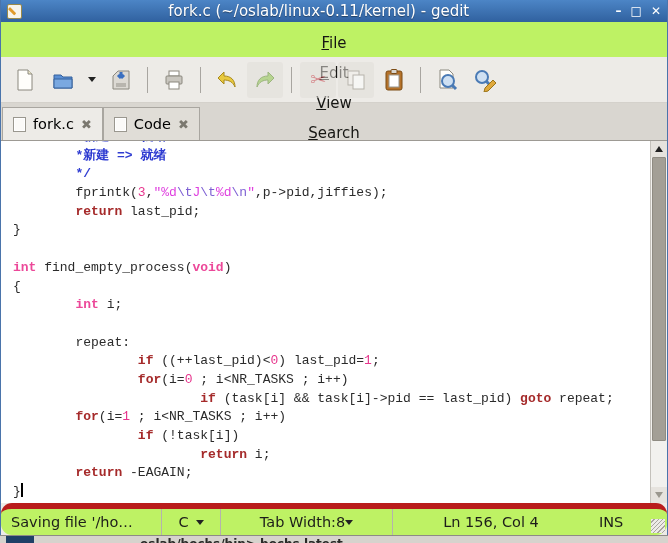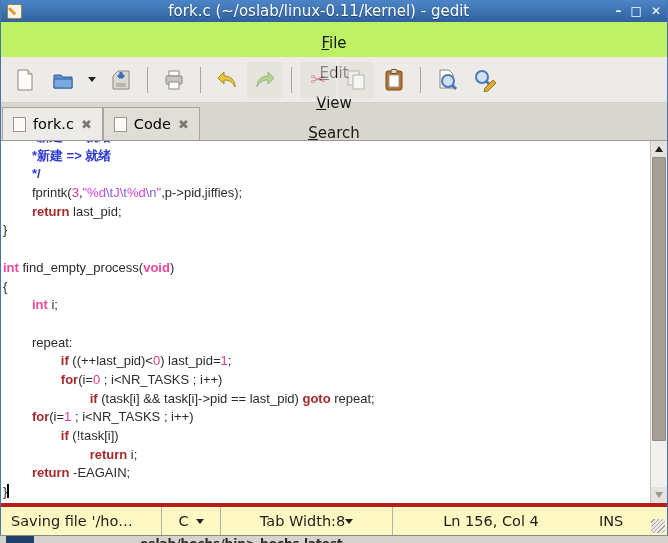--- a/index.html
+++ b/index.html
@@ -43,22 +43,22 @@
          border:1px solid #a9a6a0; border-bottom:none; background:#e0ddd7; font-size:14.5px; }
   .tab.active { background:#edebe7; }
   .doc-icon { width:13px; height:15px; background:#fbfaf8; border:1px solid #9a978f;
               box-shadow:inset 0 0 0 1px #fff; }
   .tab-close { color:#7b786f; font-size:13px; font-weight:bold; }
 
   
   .editor { position:relative; height:363px; background:#fff; overflow:hidden;
             border-top:1px solid #9d9a94; display:flex; }
   .code-region { flex:1; overflow:hidden; position:relative; }
-  .code-region pre { margin-top:-13px; padding-left:2px;
-        font-family:Liberation Sans, sans-serif; font-size:13px; tab-size:8; -moz-tab-size:8; }
+  .code-region pre { margin-top:-13px; padding-left:12px;
+        font-family:Liberation Mono, monospace; font-size:13px; tab-size:8; -moz-tab-size:8; }
   .code-line { height:18.7px; line-height:18.7px; white-space:pre; color:#2b2b2b; }
   .c-com { color:#2e3bd1; font-weight:bold; }
   .c-kw  { color:#a52a2a; font-weight:bold; }
   .c-ty  { color:#ec4899; font-weight:bold; }
   .c-num { color:#e7368d; }
   .c-str { color:#df3fdf; }
   .c-esc { color:#7d5fd3; }
   .c-cursor { display:inline-block; width:2px; height:14px; background:#000; vertical-align:-2px; }
 
   
@@ -67,22 +67,22 @@
   .sb-btn { height:16px; display:flex; align-items:center; justify-content:center; background:#e6e3de; }
   .tri-up { width:0; height:0; border-left:4px solid transparent; border-right:4px solid transparent;
             border-bottom:6px solid #222; }
   .tri-down { width:0; height:0; border-left:4px solid transparent; border-right:4px solid transparent;
             border-top:6px solid #9b988f; }
   .sb-track { flex:1; position:relative; background:#f2f1ee; }
   .sb-thumb { position:absolute; top:0; left:1px; right:1px; height:86%;
               background:#a39f96; border:1px solid #8f8b82; border-radius:1px; }
 
   
-  .statusbar { height:32px; display:flex; align-items:center; background:#fef9c3;
-               border-top:4px solid #b91c1c; font-size:14.5px; color:#1d1d1a; }
+  .statusbar { height:32px; display:flex; align-items:center; background:#bef264;
+               border-top:6px solid #b91c1c; font-size:14.5px; color:#1d1d1a;border-radius:11px; }
   .sb-section { height:100%; display:flex; align-items:center; padding:0 10px; }
   .sb-div { width:1px; height:100%; background:#b5b2ad; }
   .sb-msg { width:160px; white-space:nowrap; overflow:hidden; }
   .sb-lang { width:58px; justify-content:center; gap:7px; }
   .sb-tabw { width:172px; justify-content:center; gap:0; border-right:1px solid #b5b2ad; }
   .sb-pos { flex:1; justify-content:center; }
   .sb-ins { width:62px; justify-content:flex-start; }
   .sb-dd { width:0; height:0; border-left:4px solid transparent; border-right:4px solid transparent;
            border-top:5px solid #222; }
   .grip { width:14px; height:14px; align-self:flex-end; margin:0 2px 2px 0;

